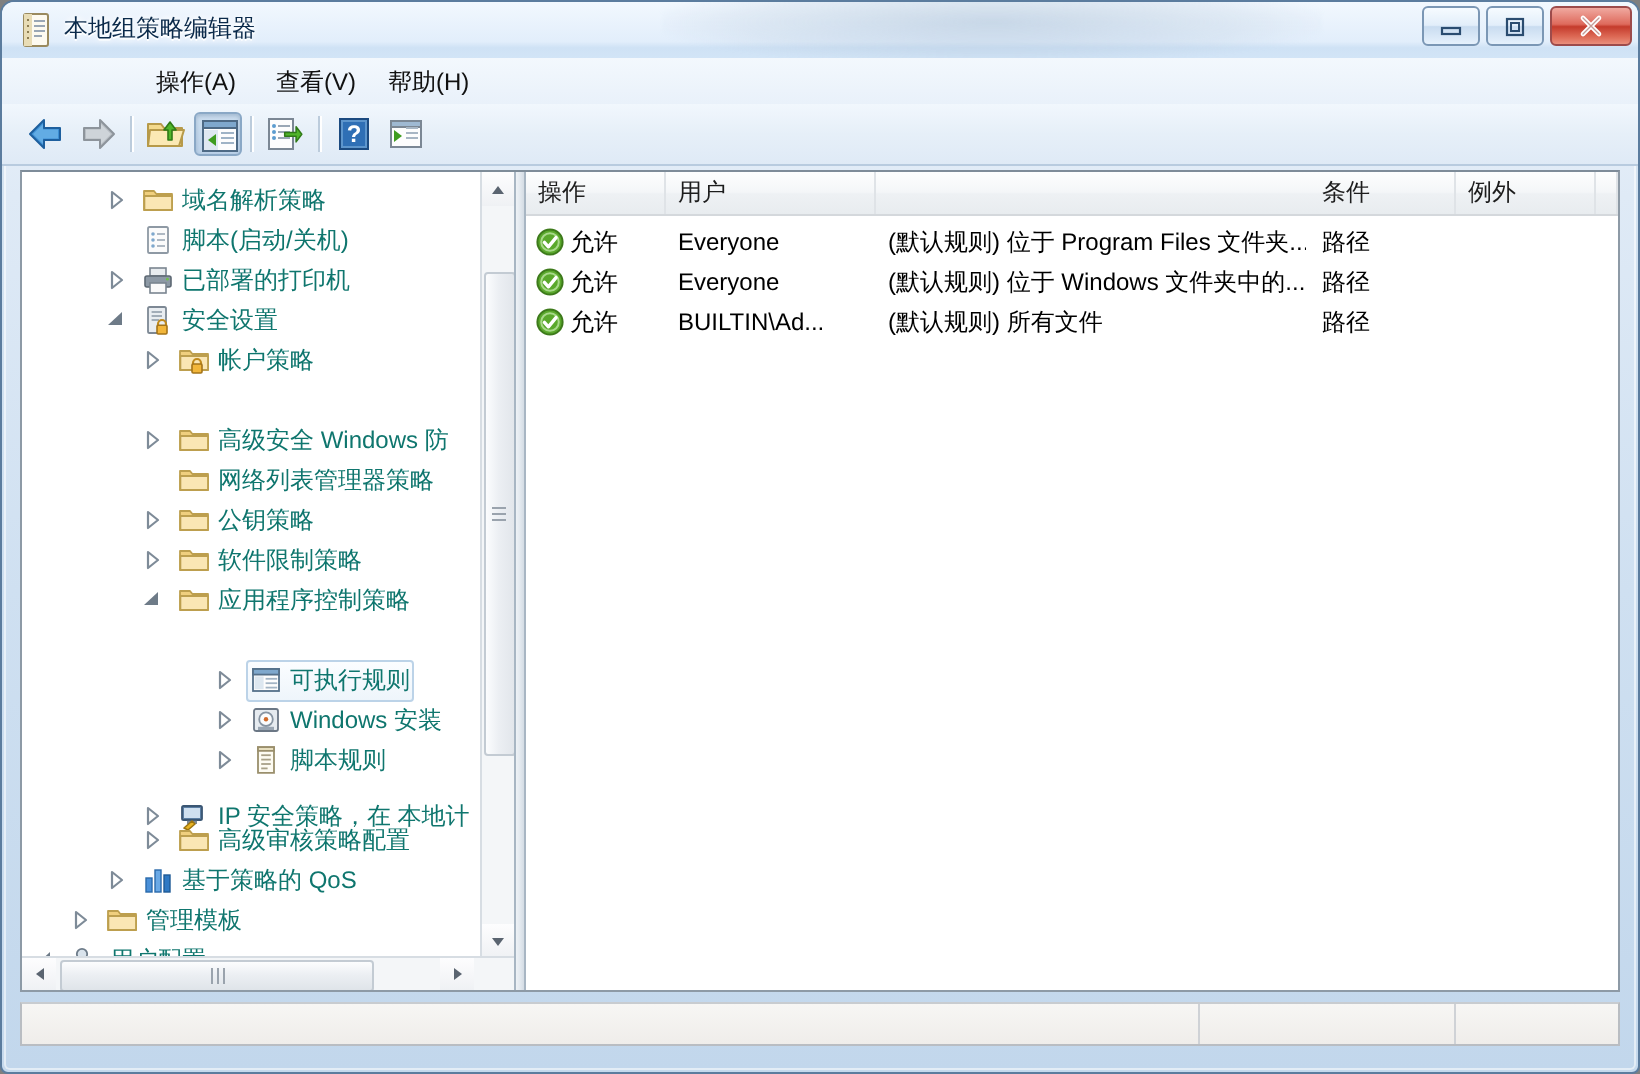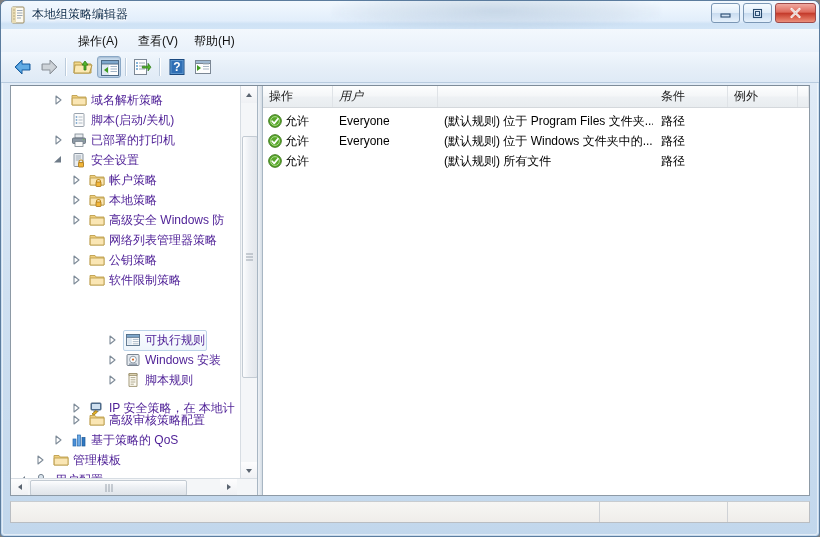--- a/index.html
+++ b/index.html
@@ -170,21 +170,21 @@
     width: 10px; height: 10px;
   }
   .tnode .ticon {
     position: absolute; top: 2px;
     width: 16px; height: 16px;
   }
   .tnode .tlabel {
     position: absolute; top: 2px;
     line-height: 16px;
     font-size: 12px;
-    color: #4c1d95;
+    color: #0f766e;
     white-space: nowrap;
   }
   .tnode.selected .selbox {
     position: absolute;
     top: 0px; height: 19px;
     border: 1px solid #bcd3e8;
     border-radius: 2px;
     background: linear-gradient(to bottom, #fbfdff 0%, #eef5fb 100%);
   }
 
@@ -489,32 +489,20 @@
               <path d="M3 1 L8 5 L3 9 Z" fill="none" stroke="#7e8b98" stroke-width="1.1" stroke-linejoin="round"></path>
             </svg>
             <svg class="ticon" style="left:78px" viewBox="0 0 16 16">
               <path d="M1 3.5 L6 3.5 L7.2 5 L15 5 L15 13 L1 13 Z" fill="#f0cf7e" stroke="#bd9f4e" stroke-width="0.9" stroke-linejoin="round"></path>
               <path d="M1.2 6 L15 6 L15 13 L1.2 13 Z" fill="#fae6b4" stroke="#bd9f4e" stroke-width="0.9" stroke-linejoin="round"></path>
               <path d="M7.5 9.5 a2 2 0 0 1 4 0 L11.5 10.5 L7.5 10.5 Z" fill="none" stroke="#c08a1c" stroke-width="1.1"></path>
               <rect x="7" y="10" width="5" height="4.5" rx="0.6" fill="#f2b63a" stroke="#a4741a" stroke-width="0.8"></rect>
             </svg>
             <span class="tlabel" style="left:98px">帐户策略</span>
           </div>
-          <div class="tnode" style="top: 104px;">
-            <svg class="expander" style="left:60px" viewBox="0 0 10 10">
-              <path d="M3 1 L8 5 L3 9 Z" fill="none" stroke="#7e8b98" stroke-width="1.1" stroke-linejoin="round"></path>
-            </svg>
-            <svg class="ticon" style="left:78px" viewBox="0 0 16 16">
-              <path d="M1 3.5 L6 3.5 L7.2 5 L15 5 L15 13 L1 13 Z" fill="#f0cf7e" stroke="#bd9f4e" stroke-width="0.9" stroke-linejoin="round"></path>
-              <path d="M1.2 6 L15 6 L15 13 L1.2 13 Z" fill="#fae6b4" stroke="#bd9f4e" stroke-width="0.9" stroke-linejoin="round"></path>
-              <path d="M7.5 9.5 a2 2 0 0 1 4 0 L11.5 10.5 L7.5 10.5 Z" fill="none" stroke="#c08a1c" stroke-width="1.1"></path>
-              <rect x="7" y="10" width="5" height="4.5" rx="0.6" fill="#f2b63a" stroke="#a4741a" stroke-width="0.8"></rect>
-            </svg>
-            <span class="tlabel" style="left:98px">本地策略</span>
-          </div>
           <div class="tnode" style="top: 124px;">
             <svg class="expander" style="left:60px" viewBox="0 0 10 10">
               <path d="M3 1 L8 5 L3 9 Z" fill="none" stroke="#7e8b98" stroke-width="1.1" stroke-linejoin="round"></path>
             </svg>
             <svg class="ticon" style="left:78px" viewBox="0 0 16 16">
               <path d="M1 3.5 L6 3.5 L7.2 5 L15 5 L15 13 L1 13 Z" fill="#f0cf7e" stroke="#bd9f4e" stroke-width="0.9" stroke-linejoin="round"></path>
               <path d="M1.2 6 L15 6 L15 13 L1.2 13 Z" fill="#fae6b4" stroke="#bd9f4e" stroke-width="0.9" stroke-linejoin="round"></path>
             </svg>
             <span class="tlabel" style="left:98px">高级安全 Windows 防</span>
           </div>
@@ -537,20 +525,30 @@
           </div>
           <div class="tnode" style="top: 184px;">
             <svg class="expander" style="left:60px" viewBox="0 0 10 10">
               <path d="M3 1 L8 5 L3 9 Z" fill="none" stroke="#7e8b98" stroke-width="1.1" stroke-linejoin="round"></path>
             </svg>
             <svg class="ticon" style="left:78px" viewBox="0 0 16 16">
               <path d="M1 3.5 L6 3.5 L7.2 5 L15 5 L15 13 L1 13 Z" fill="#f0cf7e" stroke="#bd9f4e" stroke-width="0.9" stroke-linejoin="round"></path>
               <path d="M1.2 6 L15 6 L15 13 L1.2 13 Z" fill="#fae6b4" stroke="#bd9f4e" stroke-width="0.9" stroke-linejoin="round"></path>
             </svg>
             <span class="tlabel" style="left:98px">软件限制策略</span>
+          </div>
+          <div class="tnode" style="top: 204px;">
+            <svg class="expander" style="left:60px" viewBox="0 0 10 10">
+              <path d="M1 7.5 L8 7.5 L8 1 Z" fill="#6e7b88"></path>
+            </svg>
+            <svg class="ticon" style="left:78px" viewBox="0 0 16 16">
+              <path d="M1 3.5 L6 3.5 L7.2 5 L15 5 L15 13 L1 13 Z" fill="#f0cf7e" stroke="#bd9f4e" stroke-width="0.9" stroke-linejoin="round"></path>
+              <path d="M1.2 6 L15 6 L15 13 L1.2 13 Z" fill="#fae6b4" stroke="#bd9f4e" stroke-width="0.9" stroke-linejoin="round"></path>
+            </svg>
+            <span class="tlabel" style="left:98px">应用程序控制策略</span>
           </div>
           <div class="tnode selected" style="top: 244px;">
             <div class="selbox" style="left:112px; width:82px;"></div>
             <svg class="expander" style="left:96px" viewBox="0 0 10 10">
               <path d="M3 1 L8 5 L3 9 Z" fill="none" stroke="#7e8b98" stroke-width="1.1" stroke-linejoin="round"></path>
             </svg>
             <svg class="ticon" style="left:114px" viewBox="0 0 16 16">
               <rect x="1.5" y="2.5" width="13" height="11" fill="#fdfdfd" stroke="#55708a" stroke-width="0.9"></rect>
               <rect x="1.5" y="2.5" width="13" height="2.8" fill="#7fa8cd" stroke="#55708a" stroke-width="0.9"></rect>
               <rect x="2.3" y="6.2" width="4.5" height="6.4" fill="#dde7f0"></rect>
@@ -682,21 +680,21 @@
         </div>
       </div>
     </div>
 
     <div id="splitter"></div>
 
     <div id="list-pane">
       <div id="list-header">
 
       <div class="col-head" style="left: 0px; width: 70px;">操作</div>
-          <div class="col-head" style="left: 70px; width: 105px; font-style: italic;">用户</div>
+          <div class="col-head" style="left: 70px; width: 105px;">用户</div>
           <div class="col-head" style="left: 392px; width: 73px;">条件</div>
           <div class="col-head" style="left: 465px; width: 70px;">例外</div>
           <div class="col-head" style="left: 535px; width: 11px;"></div>
         </div>
       <div id="list-body">
 
       <div class="lrow" style="top: 26px;">
             <svg class="allow-icon" viewBox="0 0 14 14">
               <circle cx="7" cy="7" r="6.3" fill="#5aa82c" stroke="#3d7a1b" stroke-width="1"></circle>
               <circle cx="7" cy="7" r="4.4" fill="none" stroke="#a8d98a" stroke-width="1"></circle>
@@ -720,20 +718,21 @@
             <span class="lcell" style="left:398px; width:65px;">路径</span>
             <span class="lcell" style="left:471px; width:62px;"></span>
           </div>
           <div class="lrow" style="top: 66px;">
             <svg class="allow-icon" viewBox="0 0 14 14">
               <circle cx="7" cy="7" r="6.3" fill="#5aa82c" stroke="#3d7a1b" stroke-width="1"></circle>
               <circle cx="7" cy="7" r="4.4" fill="none" stroke="#a8d98a" stroke-width="1"></circle>
               <path d="M4.2 7.2 L6.2 9.4 L10 4.8" fill="none" stroke="#ffffff" stroke-width="1.7" stroke-linecap="round" stroke-linejoin="round"></path>
             </svg>
             <span class="lcell" style="left:22px; width:48px;">允许</span>
+            <span class="lcell" style="left:76px; width:97px;">BUILTIN\Ad...</span>
             <span class="lcell" style="left:181px; width:209px;">(默认规则) 所有文件</span>
             <span class="lcell" style="left:398px; width:65px;">路径</span>
             <span class="lcell" style="left:471px; width:62px;"></span>
           </div>
         </div>
     </div>
   </div>
 
   <div id="statusbar">
     <div id="sb-text"></div>

